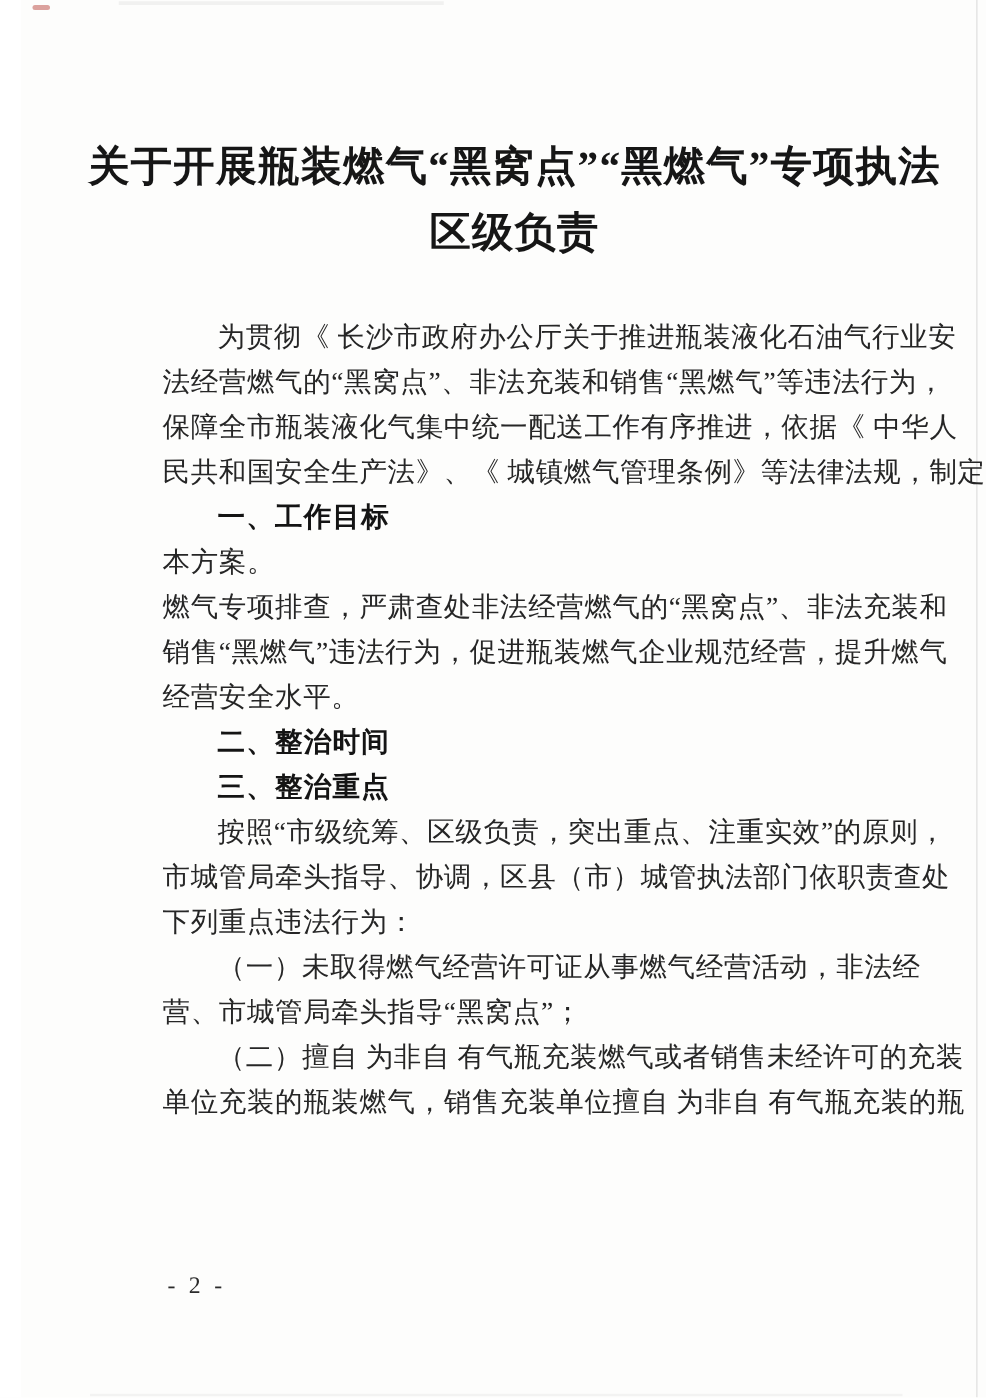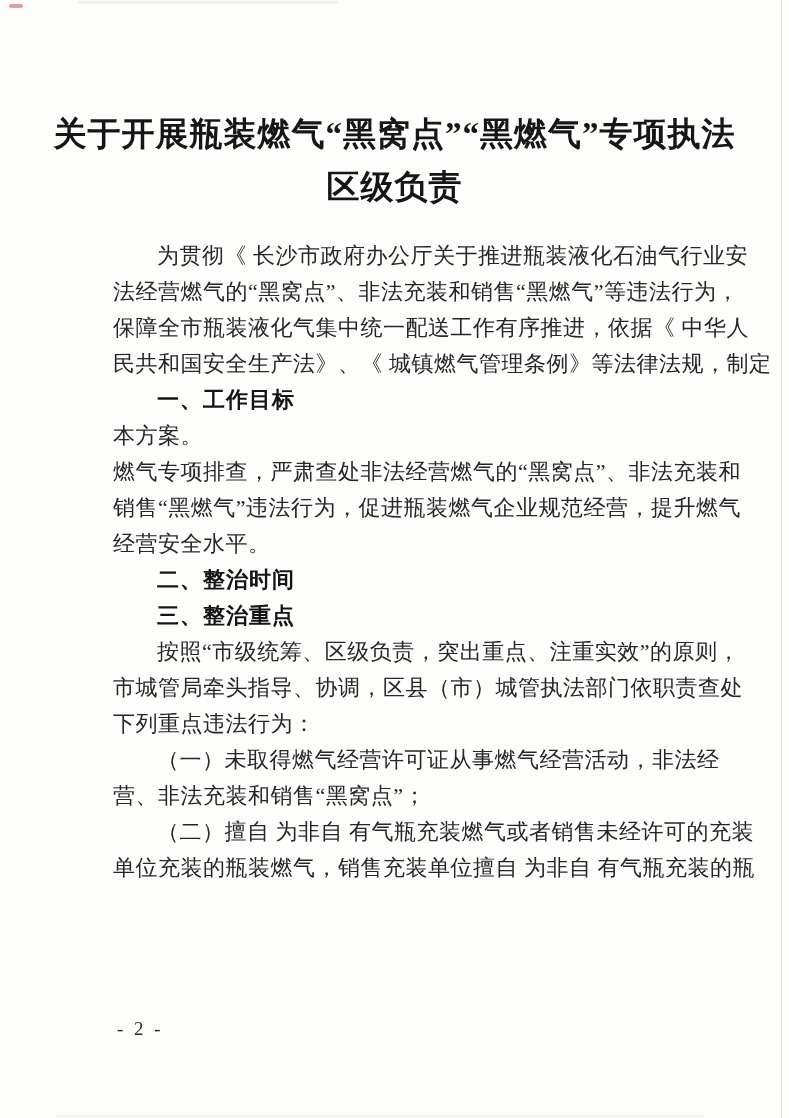--- a/index.html
+++ b/index.html
@@ -7,20 +7,21 @@
     width: 789px; height: 1118px;
     background: #ffffff;
     position: relative;
     overflow: hidden;
     font-family: "Liberation Serif", serif;
   }
   .page {
     position: absolute; inset: 0;
     background: #fdfdfc;
     color: #222;
+    margin-left: 17px;
   }
   
   .artifact-red {
     position: absolute; left: 9px; top: 4px;
     width: 14px; height: 4px;
     background: #c0564f; opacity: 0.55;
     border-radius: 2px;
   }
   .artifact-top {
     position: absolute; left: 78px; top: 1px;
@@ -43,21 +44,21 @@
     text-align: center;
     font-family: "Liberation Serif", serif;
     font-weight: bold;
     font-size: 33px;
     line-height: 53px;
     color: #161616;
     letter-spacing: 1px;
   }
   .title .tline { display: block; }
   .content {
-    position: absolute; left: 113px; top: 238px;
+    position: absolute; left: 113px; top: 252px;
     width: 576px;
     font-size: 22px;
     color: #262626;
   }
   .line {
     height: 36px;
     line-height: 36px;
     white-space: nowrap;
     letter-spacing: 0.5px;
   }
@@ -99,19 +100,19 @@
     <div class="line">本方案。</div>
     <div class="line">燃气专项排查，严肃查处非法经营燃气的“黑窝点”、非法充装和</div>
     <div class="line">销售“黑燃气”违法行为，促进瓶装燃气企业规范经营，提升燃气</div>
     <div class="line">经营安全水平。</div>
     <div class="line indent heading">二、整治时间</div>
     <div class="line indent heading">三、整治重点</div>
     <div class="line indent">按照“市级统筹、区级负责，突出重点、注重实效”的原则，</div>
     <div class="line">市城管局牵头指导、协调，区县（市）城管执法部门依职责查处</div>
     <div class="line">下列重点违法行为：</div>
     <div class="line indent">（一）未取得燃气经营许可证从事燃气经营活动，非法经</div>
-    <div class="line">营、非法充装和销售“黑窝点”；</div>
+    <div class="line">营、市城管局牵头指导“黑窝点”；</div>
     <div class="line indent">（二）擅自 为非自 有气瓶充装燃气或者销售未经许可的充装</div>
     <div class="line">单位充装的瓶装燃气，销售充装单位擅自 为非自 有气瓶充装的瓶</div>
   </div>
 
   <div class="pagenum">- 2 -</div>
 </div>
 
 </body></html>

